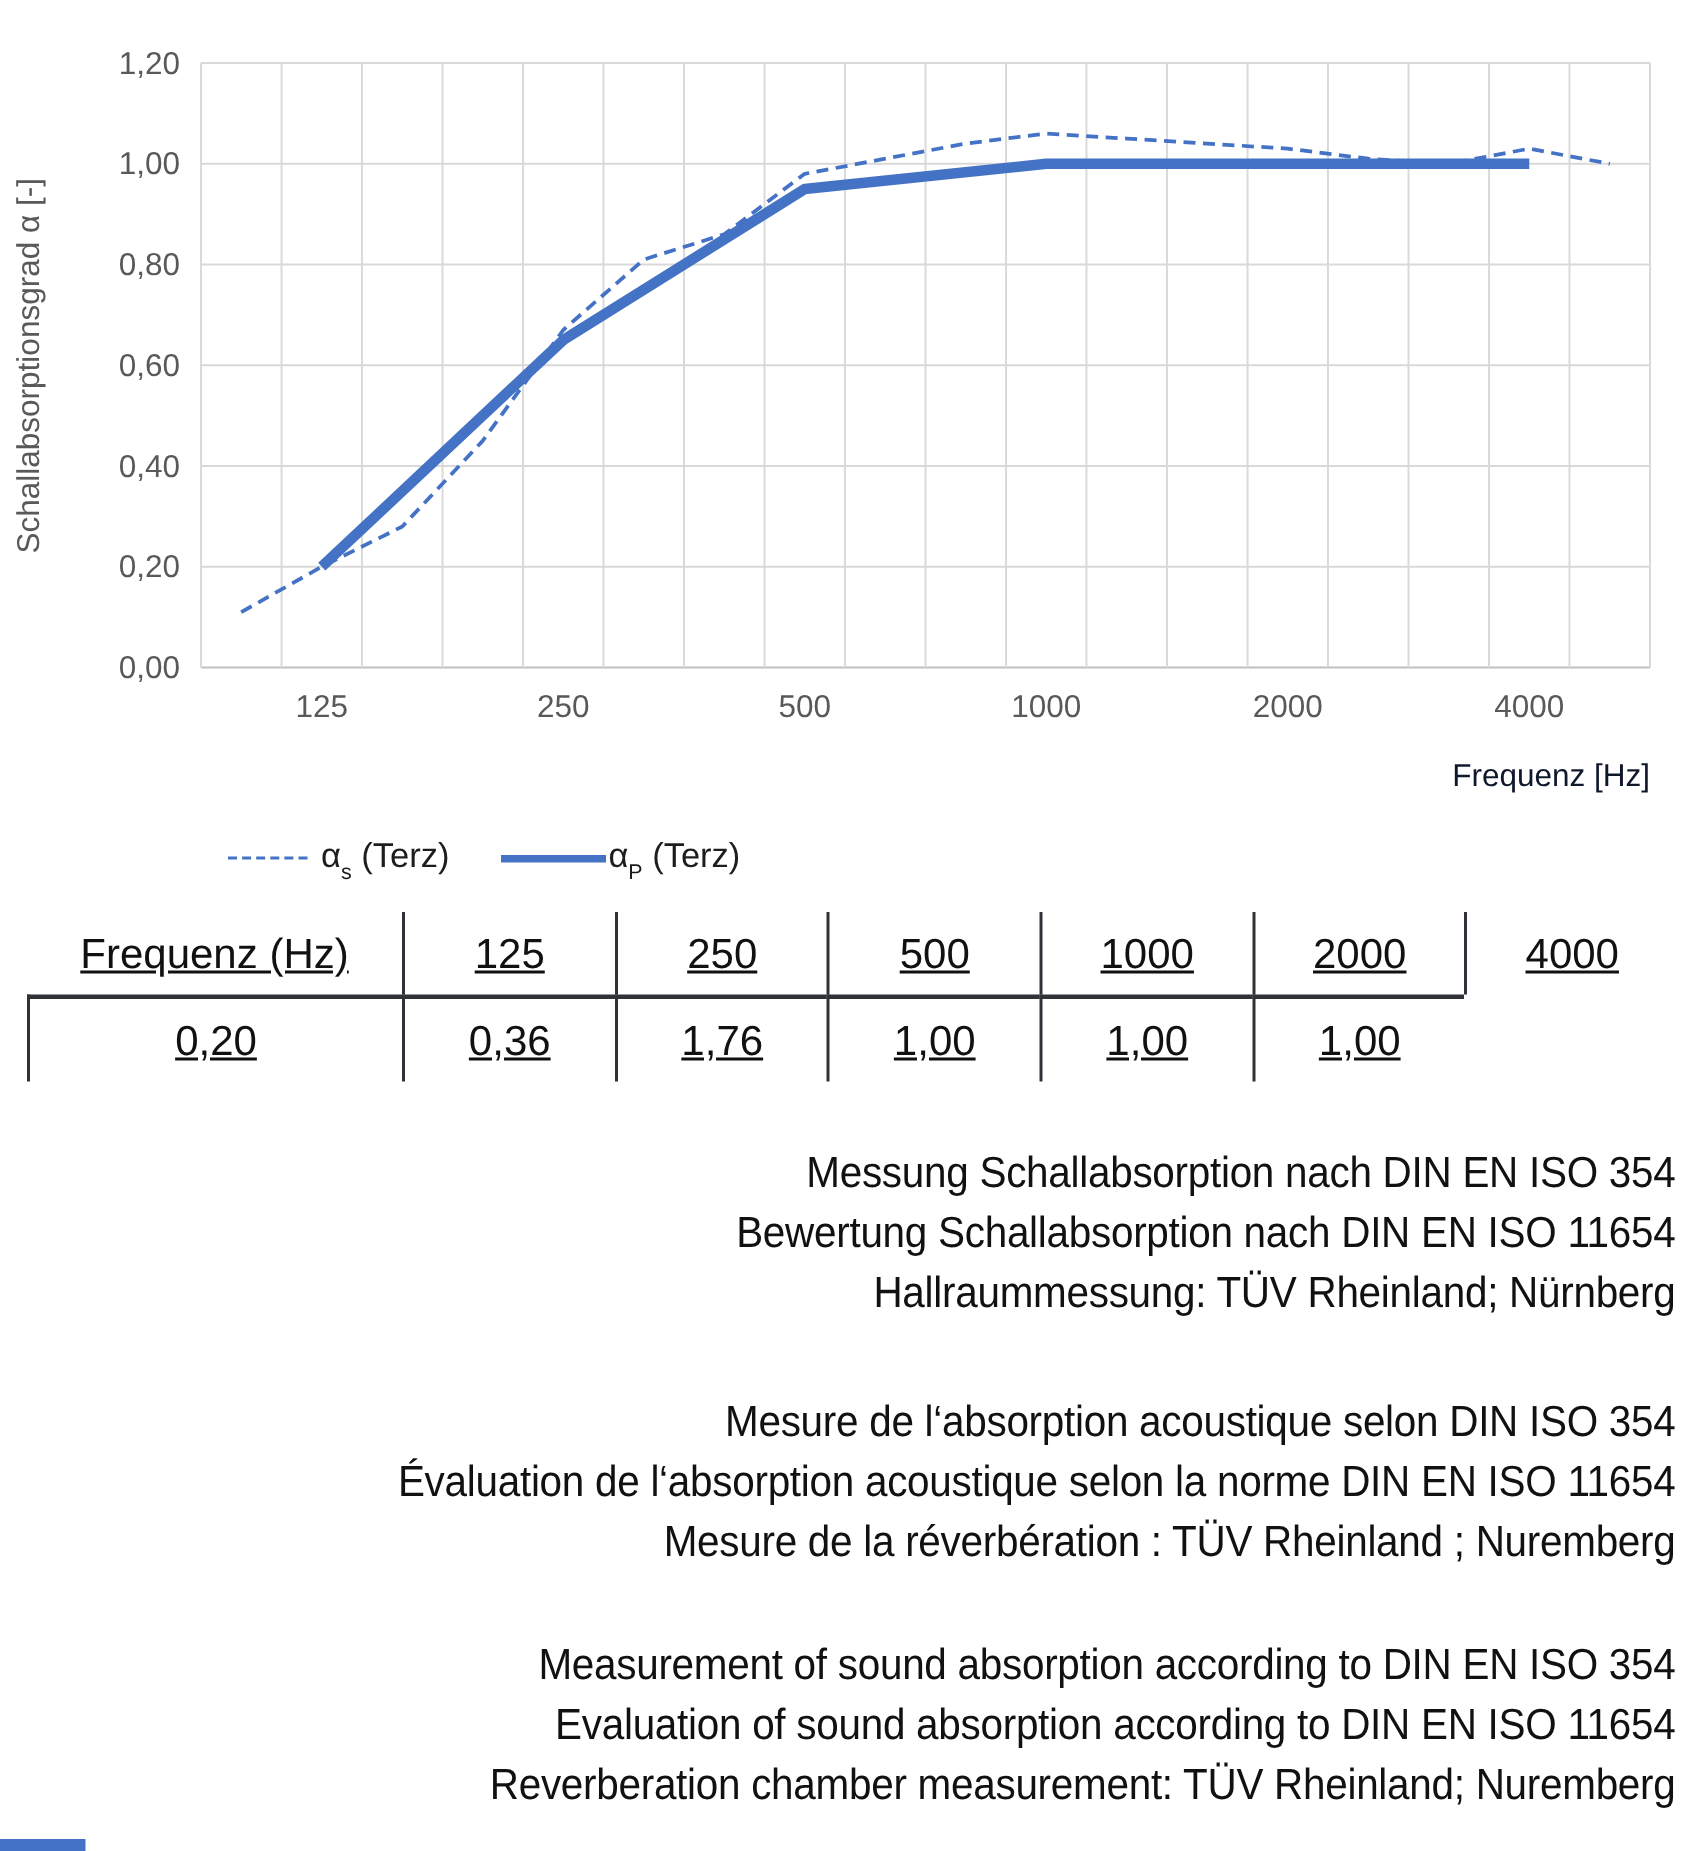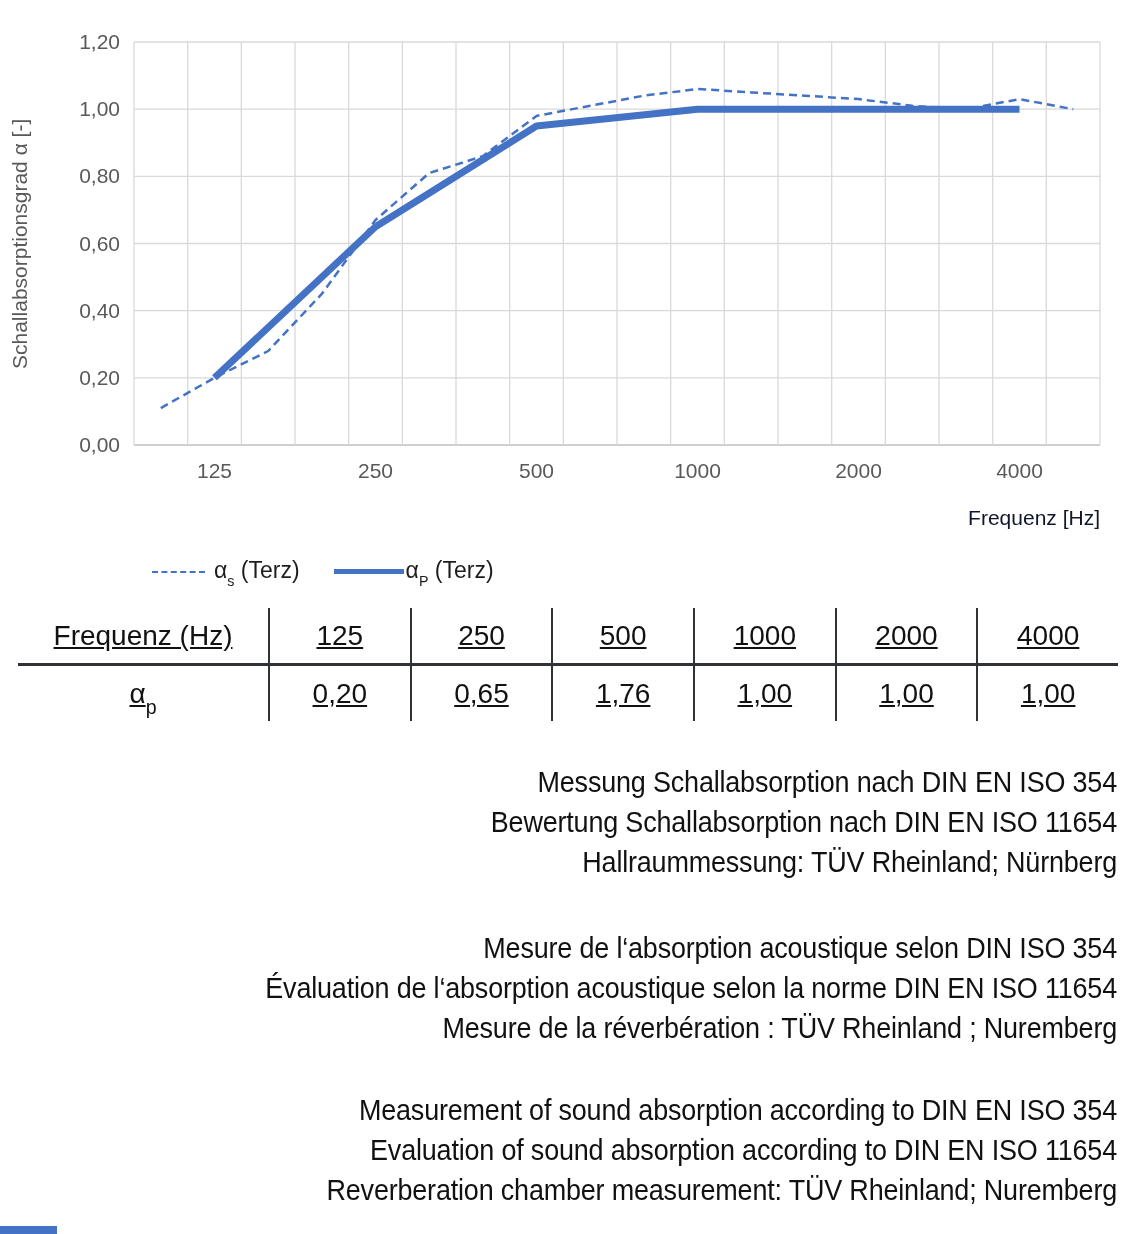--- a/index.html
+++ b/index.html
@@ -99,23 +99,22 @@
   </div>
 
   <div class="freq-table">
     <div class="cell">Frequenz (Hz)</div>
     <div class="cell divider">125</div>
     <div class="cell divider">250</div>
     <div class="cell divider">500</div>
     <div class="cell divider">1000</div>
     <div class="cell divider">2000</div>
     <div class="cell divider">4000</div>
-    <div class="cell row2"><span>α</span><sub>p</sub></div>
     <div class="cell divider row2">0,20</div>
-    <div class="cell divider row2">0,65</div>
+    <div class="cell divider row2">0,36</div>
     <div class="cell divider row2">1,76</div>
     <div class="cell divider row2">1,00</div>
     <div class="cell divider row2">1,00</div>
     <div class="cell divider row2">1,00</div>
   </div>
 
   <div class="note note-de">
     <div>Messung Schallabsorption nach DIN EN ISO 354</div>
     <div>Bewertung Schallabsorption nach DIN EN ISO 11654</div>
     <div>Hallraummessung: TÜV Rheinland; Nürnberg</div>

